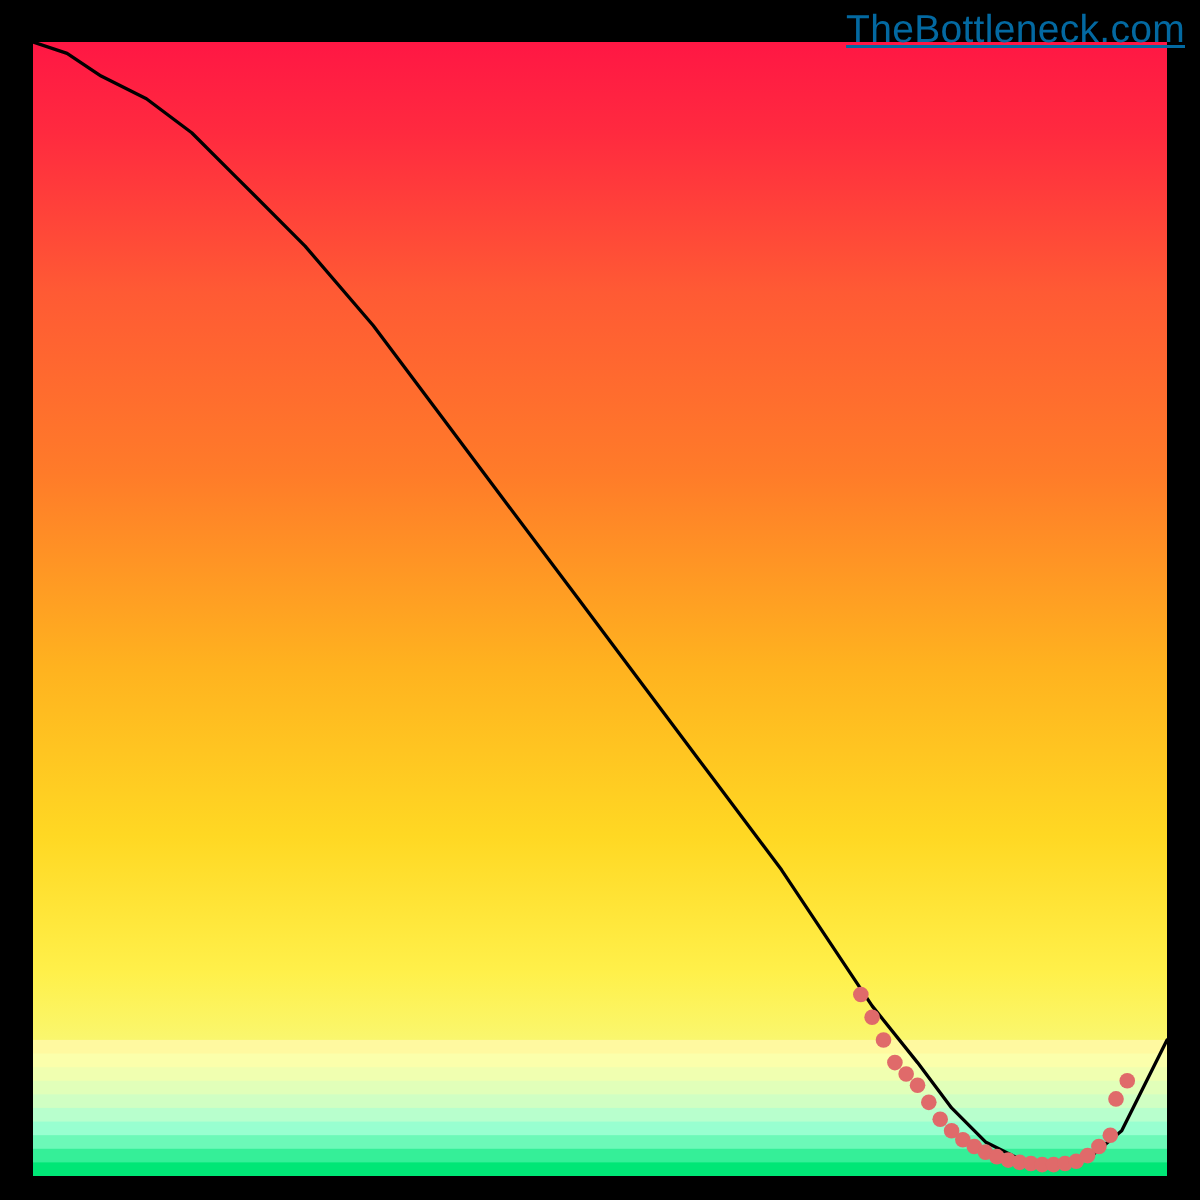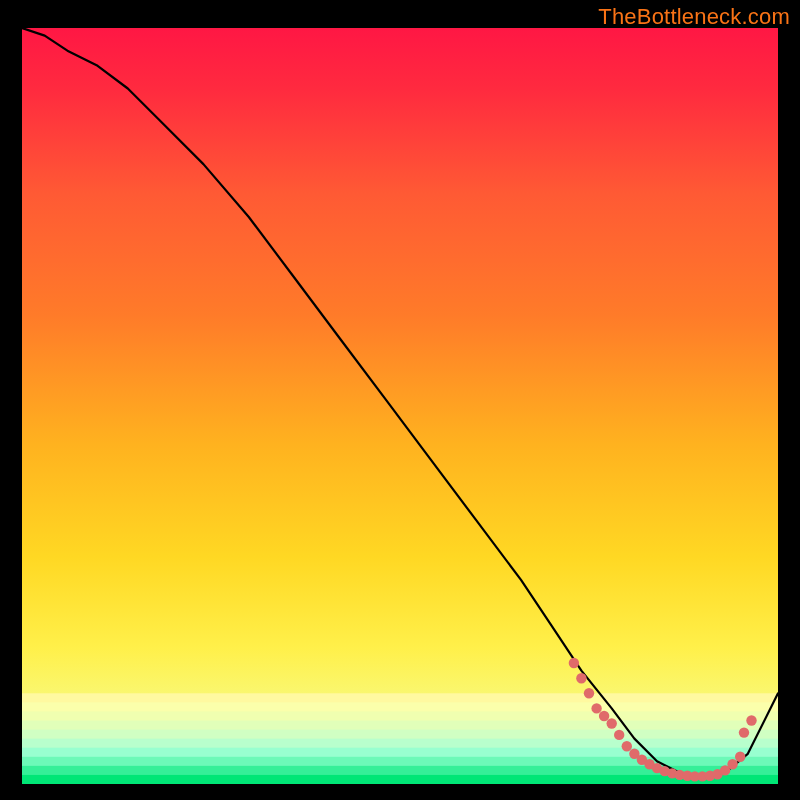--- a/index.html
+++ b/index.html
@@ -14,25 +14,26 @@
     position: relative;
     width: 800px;
     height: 800px;
     background: #000;
   }
   .watermark {
     position: absolute;
     top: 4px;
     right: 10px;
     font-family: Arial, Helvetica, sans-serif;
-    font-size: 22px;
-    color: #f97316;
+    font-size: 26px;
+    color: #0369a1;
     font-weight: 500;
     letter-spacing: 0.2px;
     z-index: 10;
+    text-decoration: underline;
   }
   .plot {
     position: absolute;
     left: 22px;
     top: 28px;
     width: 756px;
     height: 756px;
   }
   svg {
     display: block;

